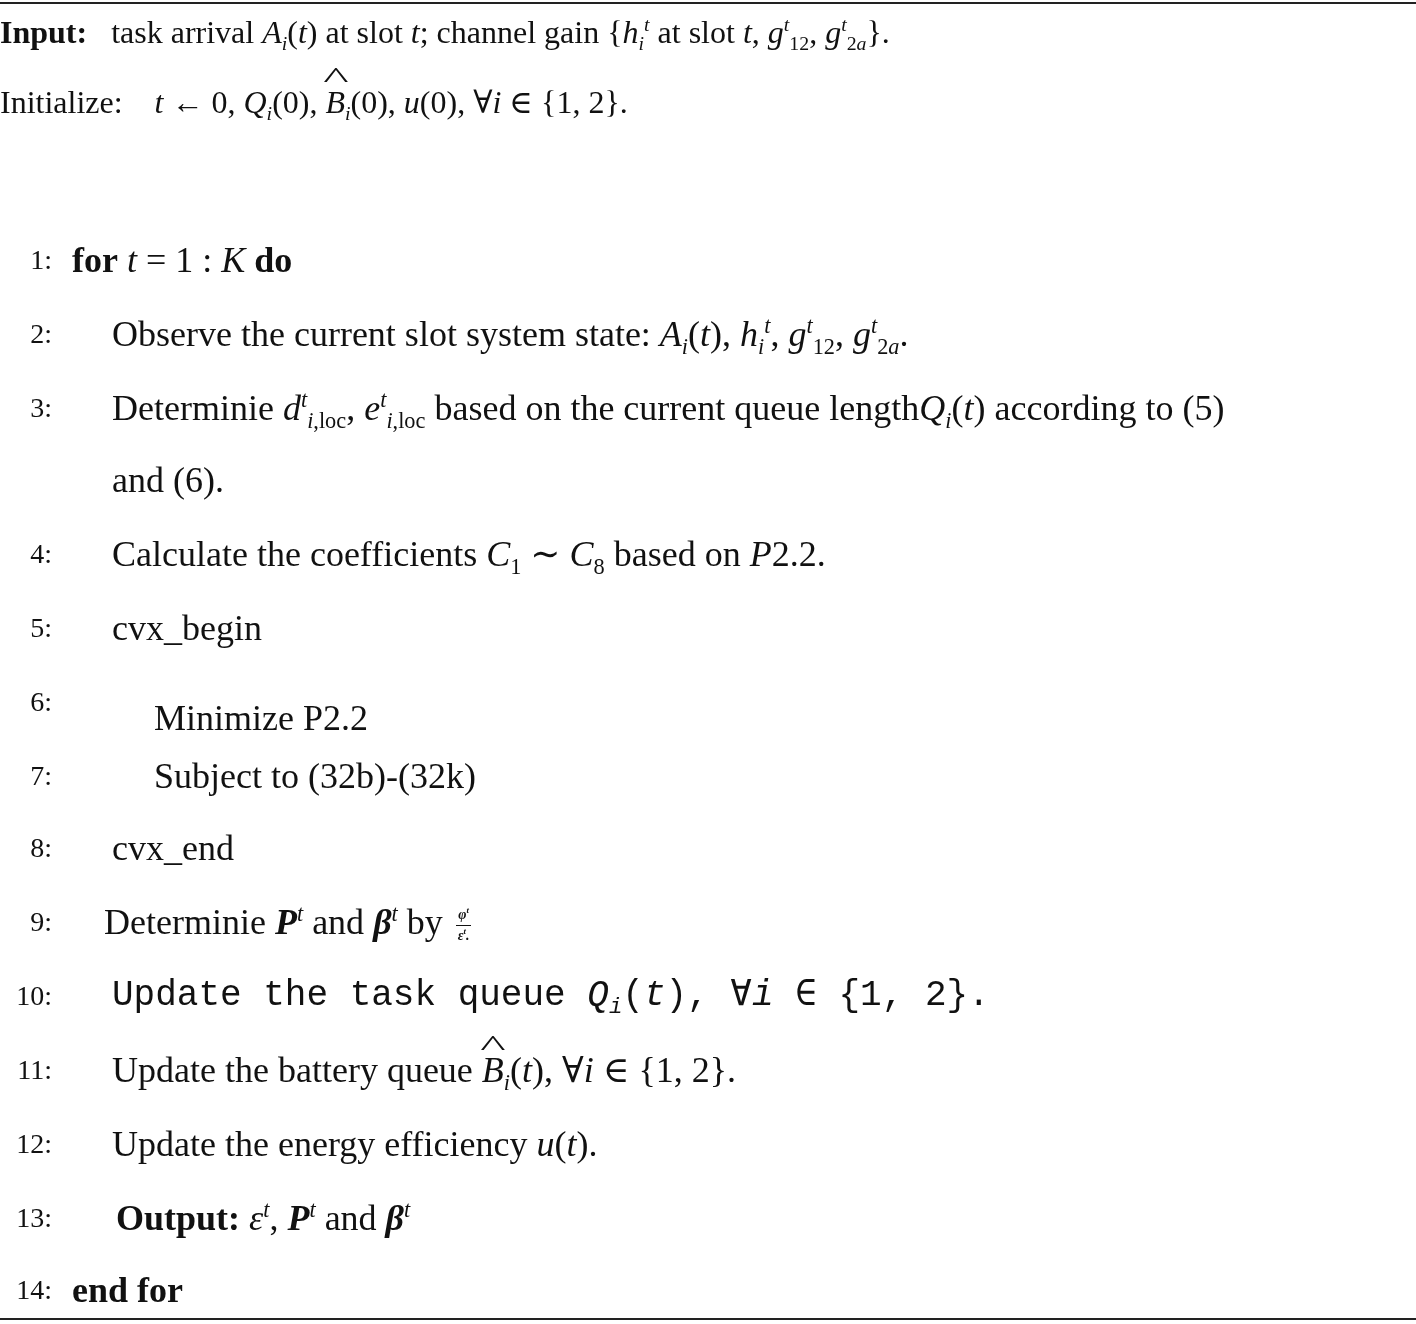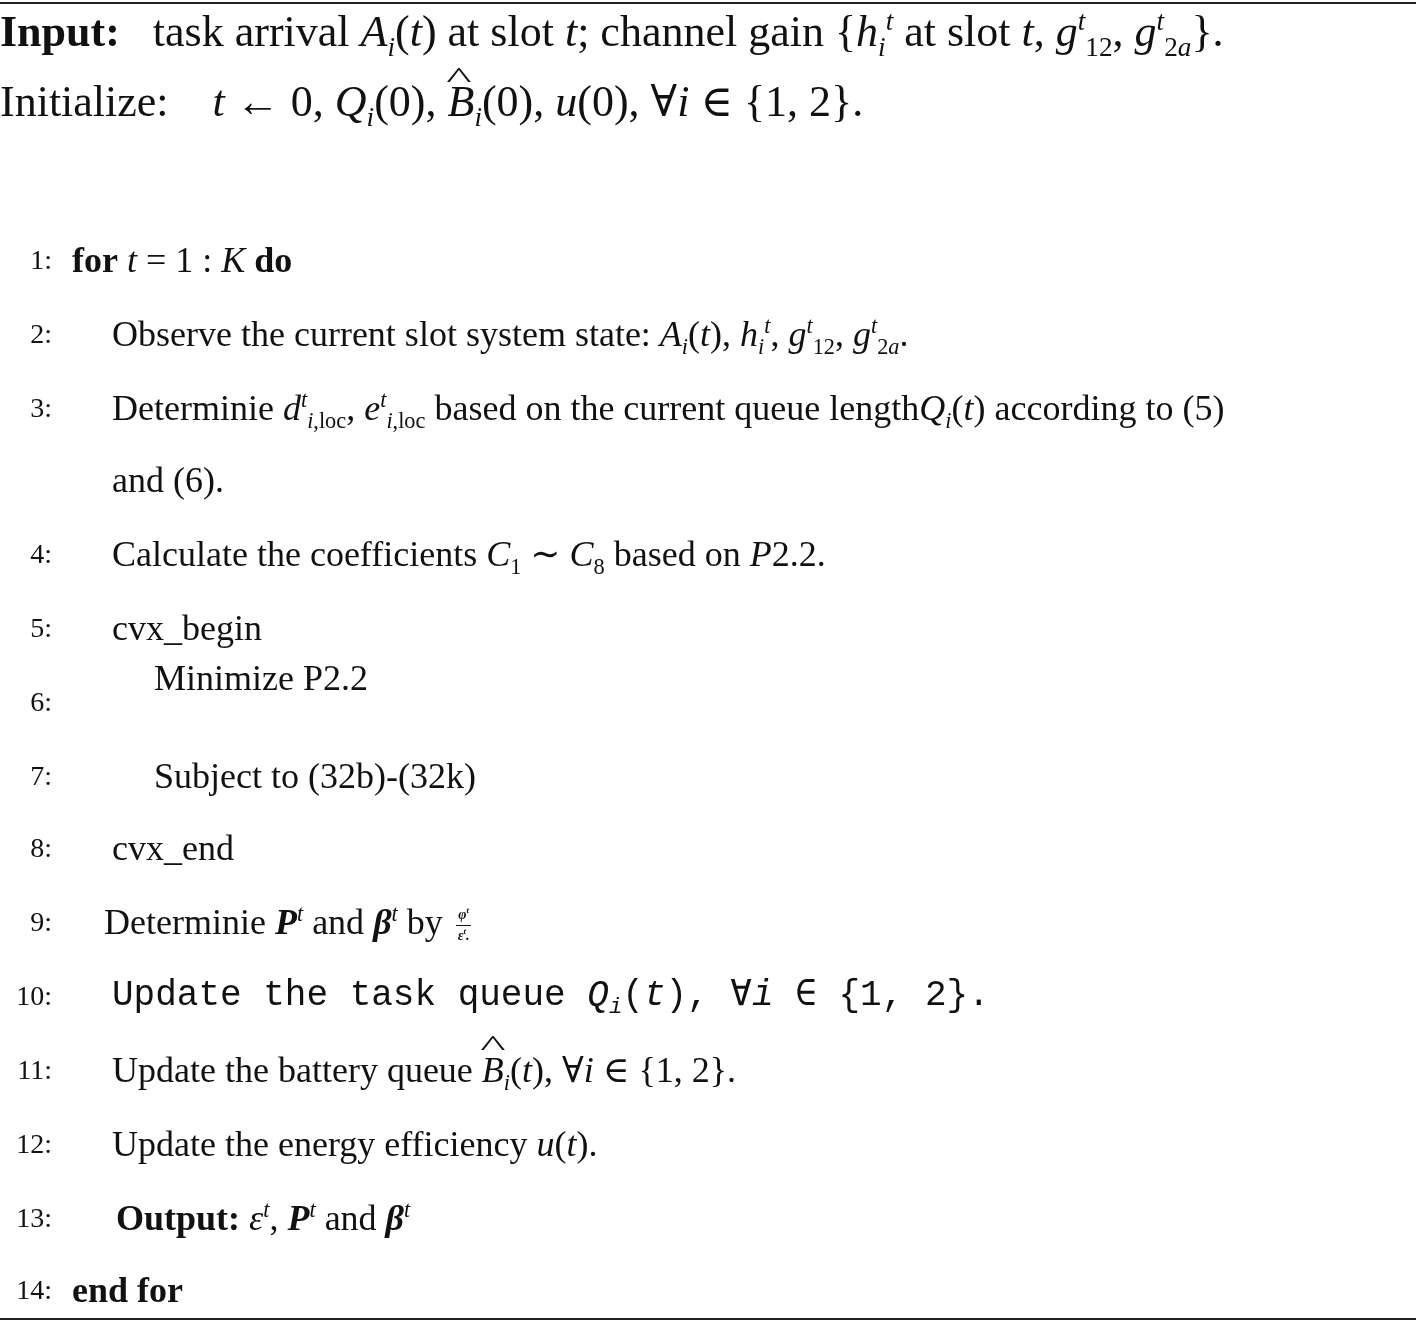--- a/index.html
+++ b/index.html
@@ -6,21 +6,21 @@
   body {
     width: 1416px; height: 1324px; position: relative; overflow: hidden;
     font-family: "Liberation Serif", "DejaVu Serif", serif;
     color: #111111;
   }
   .rule { position: absolute; left: 0; width: 1416px; background: #222; }
   .rule.top { top: 2px; height: 2px; }
   .rule.bottom { top: 1318px; height: 2px; }
   .line {
     position: absolute; left: 0; white-space: nowrap;
-    font-size: 44px; line-height: 44px;
+    font-size: 32px; line-height: 44px;
   }
   .hdr-label { font-weight: bold; }
   .plain-label { }
   .lnum {
     position: absolute; width: 52px; text-align: right;
     font-size: 28px; line-height: 44px;
   }
   .step { position: absolute; white-space: nowrap; font-size: 36px; line-height: 44px; }
   .kw { font-weight: bold; }
   .math { font-style: italic; }
@@ -90,21 +90,21 @@
   <span>Calculate the coefficients</span>
   <span class="math">C<sub class="up">1</sub> <span class="up">∼</span> C<sub class="up">8</sub></span>
   <span>based on</span>
   <span class="math">P<span class="up">2.2.</span></span>
 </div>
 
 <div class="lnum" style="top:606px;">5:</div>
 <div class="step" style="top:606px; left:112px;">cvx_begin</div>
 
 <div class="lnum" style="top:680px;">6:</div>
-<div class="step" style="top:656px; left:154px;">Minimize P2.2</div>
+<div class="step" style="top:696px; left:154px;">Minimize P2.2</div>
 
 <div class="lnum" style="top:754px;">7:</div>
 <div class="step" style="top:754px; left:154px;">Subject to (32b)-(32k)</div>
 
 <div class="lnum" style="top:826px;">8:</div>
 <div class="step" style="top:826px; left:112px;text-align:right;">cvx_end</div>
 
 <div class="lnum" style="top:900px;">9:</div>
 <div class="step" style="top:900px; left:104px;">
   <span>Determinie</span>

